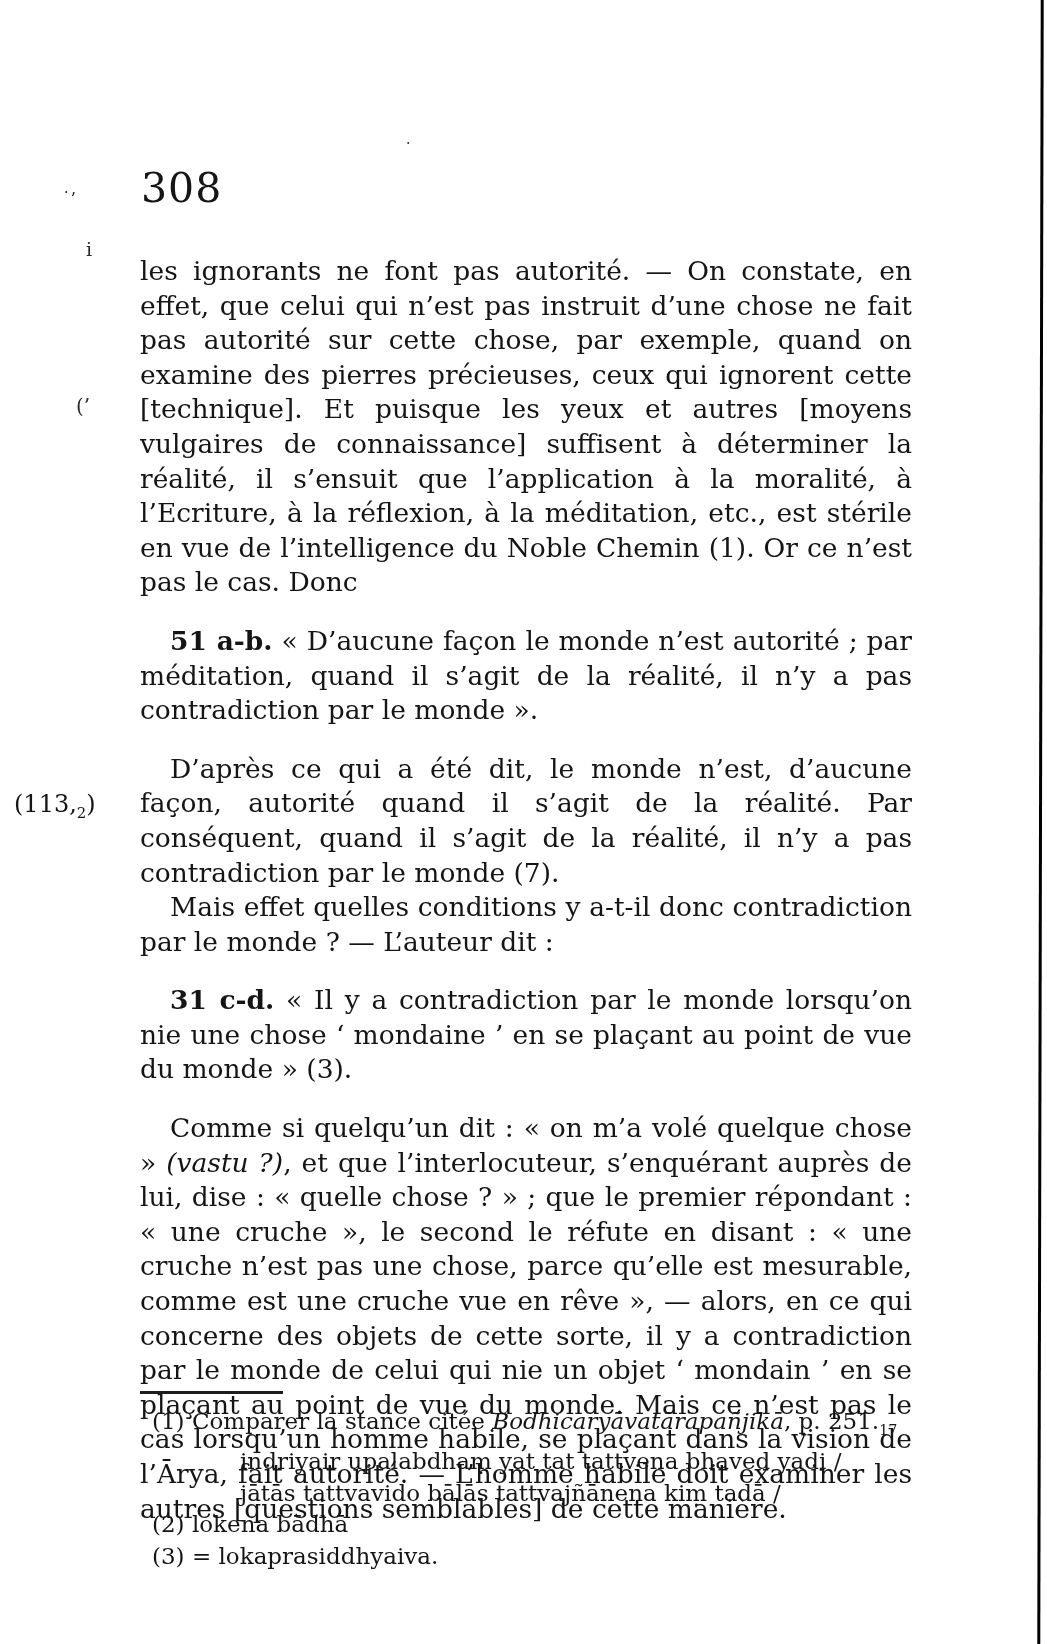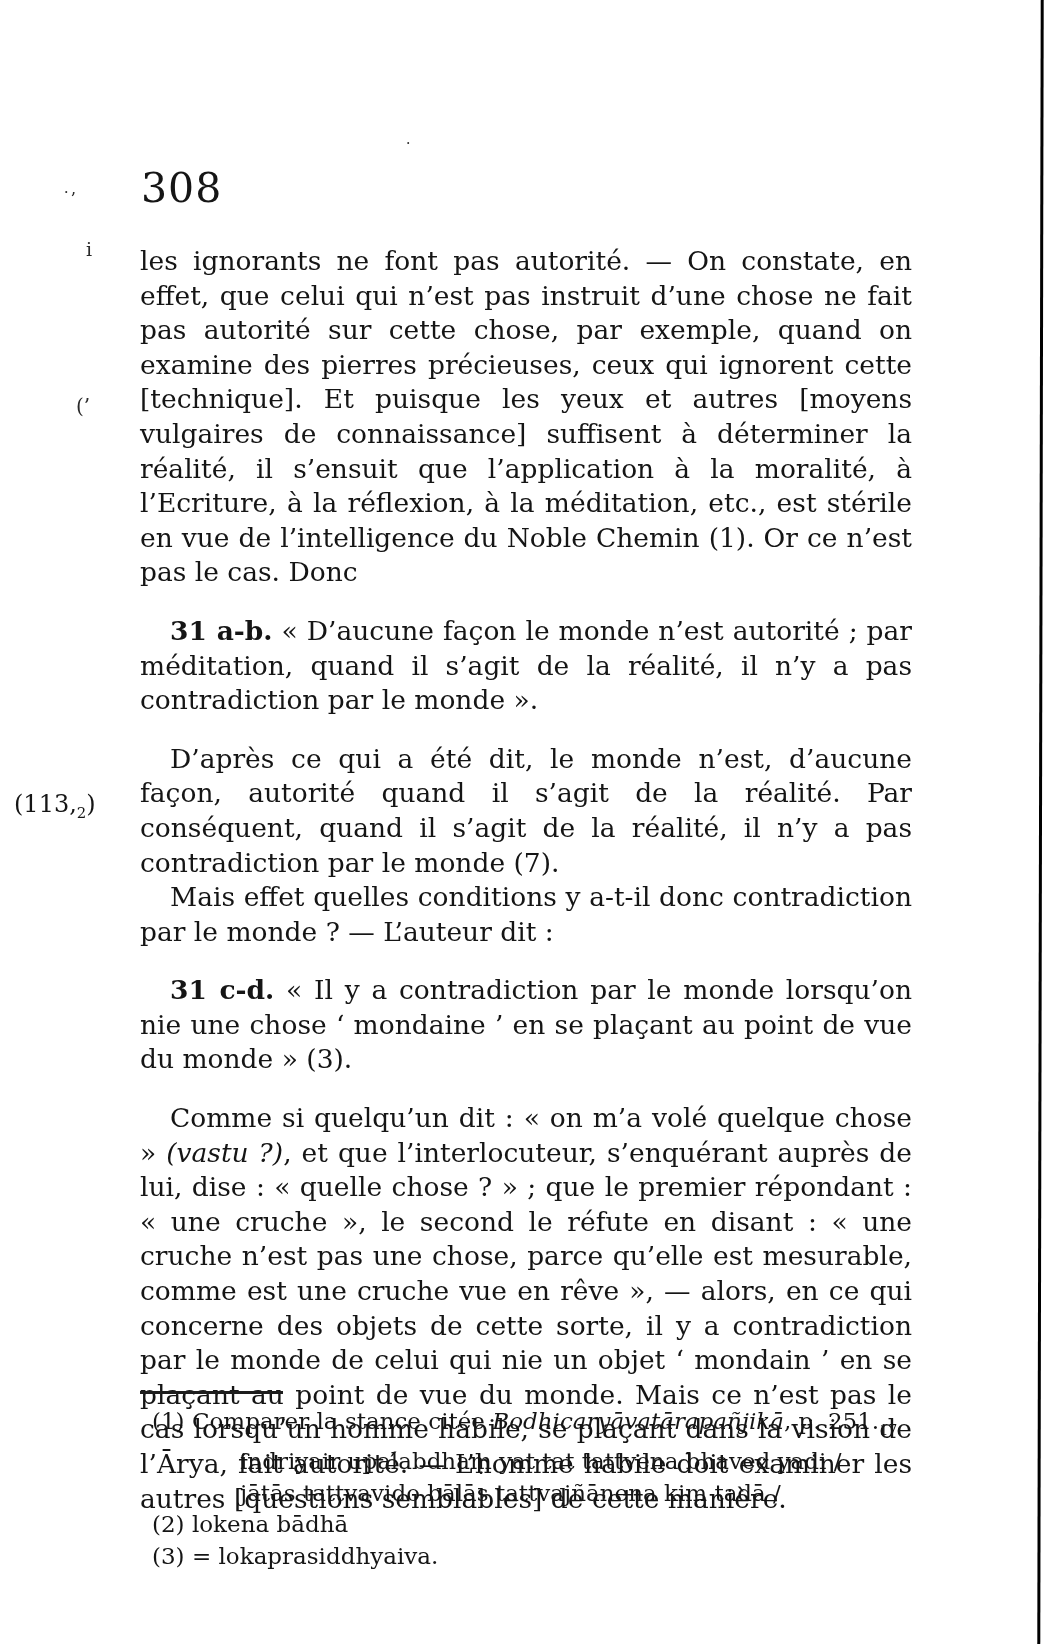--- a/index.html
+++ b/index.html
@@ -36,21 +36,21 @@
     width: 772px;
     text-align: center;
     font-size: 21px;
     letter-spacing: 4px;
     word-spacing: 12px;
   }
 
   
   .text {
     position: absolute;
-    left: 140px; top: 244px;
+    left: 140px; top: 254px;
     width: 772px;
     font-size: 26.5px;
     line-height: 34.6px;
     text-align: justify;
   }
   .text p { margin: 0; }
   .text p.indent { text-indent: 30px; }
   .text p.gap { margin-top: 24px; }
   .lead { font-weight: bold; }
   .it { font-style: italic; }
@@ -107,21 +107,21 @@
 
   <div class="pagenum">308</div>
 
   <div class="margin-note">
     <span>(113,</span><span class="sub">2</span><span>)</span>
   </div>
 
   <div class="text">
     <p>les ignorants ne font pas autorité. — On constate, en effet, que celui qui n’est pas instruit d’une chose ne fait pas autorité sur cette chose, par exemple, quand on examine des pierres précieuses, ceux qui ignorent cette [technique]. Et puisque les yeux et autres [moyens vulgaires de connaissance] suffisent à déterminer la réalité, il s’ensuit que l’application à la moralité, à l’Ecriture, à la réflexion, à la méditation, etc., est stérile en vue de l’intelligence du Noble Chemin (1). Or ce n’est pas le cas. Donc</p>
 
-    <p class="indent gap"><span class="lead">31 a-b.</span><span> « D’aucune façon le monde n’est autorité ; par méditation, quand il s’agit de la réalité, il n’y a pas contradiction par le monde ».</span></p>
+    <p class="indent gap"><span class="lead">51 a-b.</span><span> « D’aucune façon le monde n’est autorité ; par méditation, quand il s’agit de la réalité, il n’y a pas contradiction par le monde ».</span></p>
 
     <p class="indent gap">D’après ce qui a été dit, le monde n’est, d’aucune façon, autorité quand il s’agit de la réalité. Par conséquent, quand il s’agit de la réalité, il n’y a pas contradiction par le monde (7).</p>
 
     <p class="indent">Mais effet quelles conditions y a-t-il donc contradiction par le monde ? — L’auteur dit :</p>
 
     <p class="indent gap"><span class="lead">31 c-d.</span><span> « Il y a contradiction par le monde lorsqu’on nie une chose ‘ mondaine ’ en se plaçant au point de vue du monde » (3).</span></p>
 
     <p class="indent gap"><span>Comme si quelqu’un dit : « on m’a volé quelque chose » </span><span class="it">(vastu ?)</span><span>, et que l’interlocuteur, s’enquérant auprès de lui, dise : « quelle chose ? » ; que le premier répondant : « une cruche », le second le réfute en disant : « une cruche n’est pas une chose, parce qu’elle est mesurable, comme est une cruche vue en rêve », — alors, en ce qui concerne des objets de cette sorte, il y a contradiction par le monde de celui qui nie un objet ‘ mondain ’ en se plaçant au point de vue du monde. Mais ce n’est pas le cas lorsqu’un homme habile, se plaçant dans la vision de l’Ārya, fait autorité. — L’homme habile doit examiner les autres [questions semblables] de cette manière.</span></p>
   </div>
 

